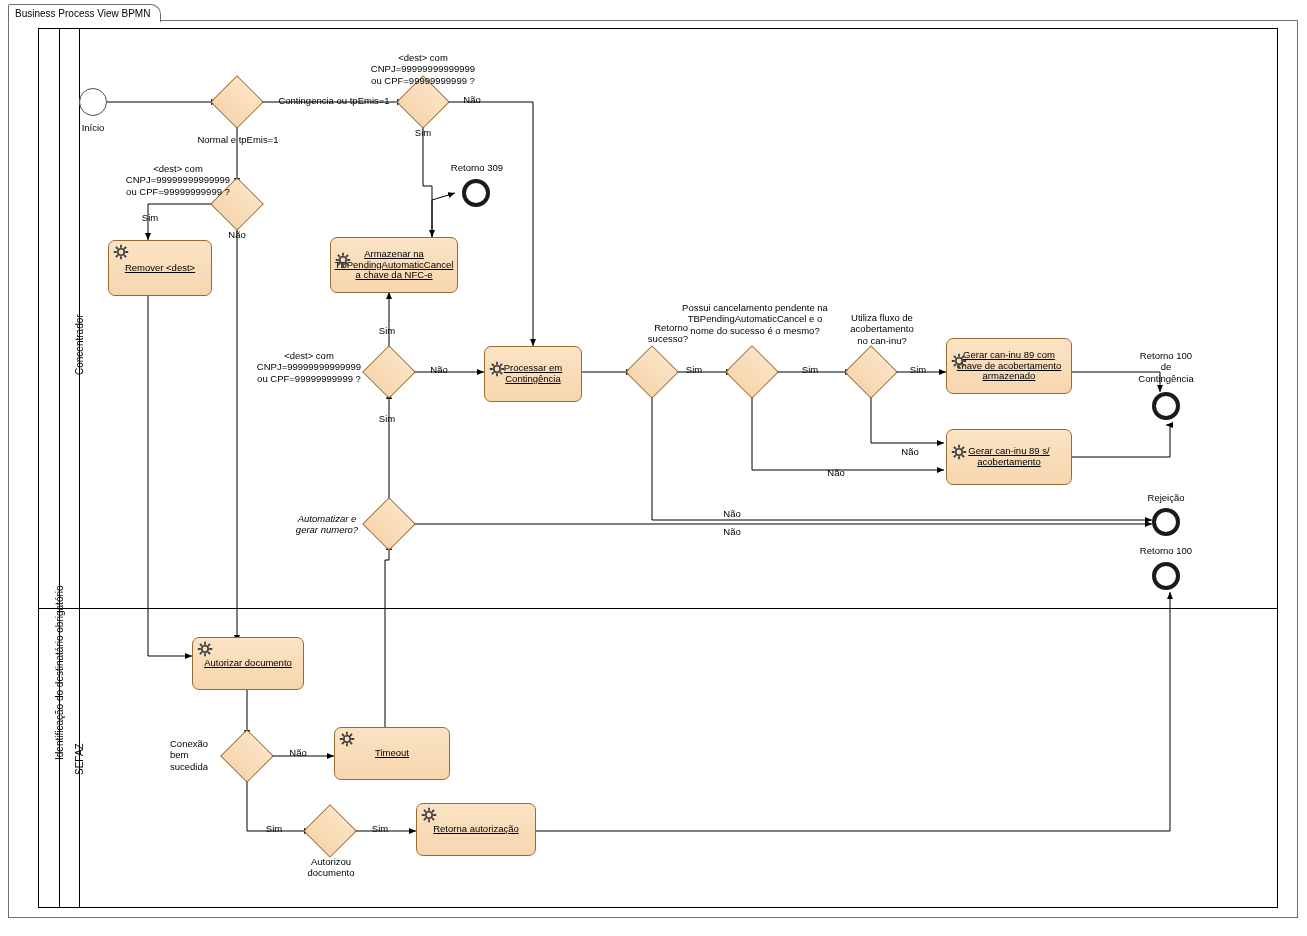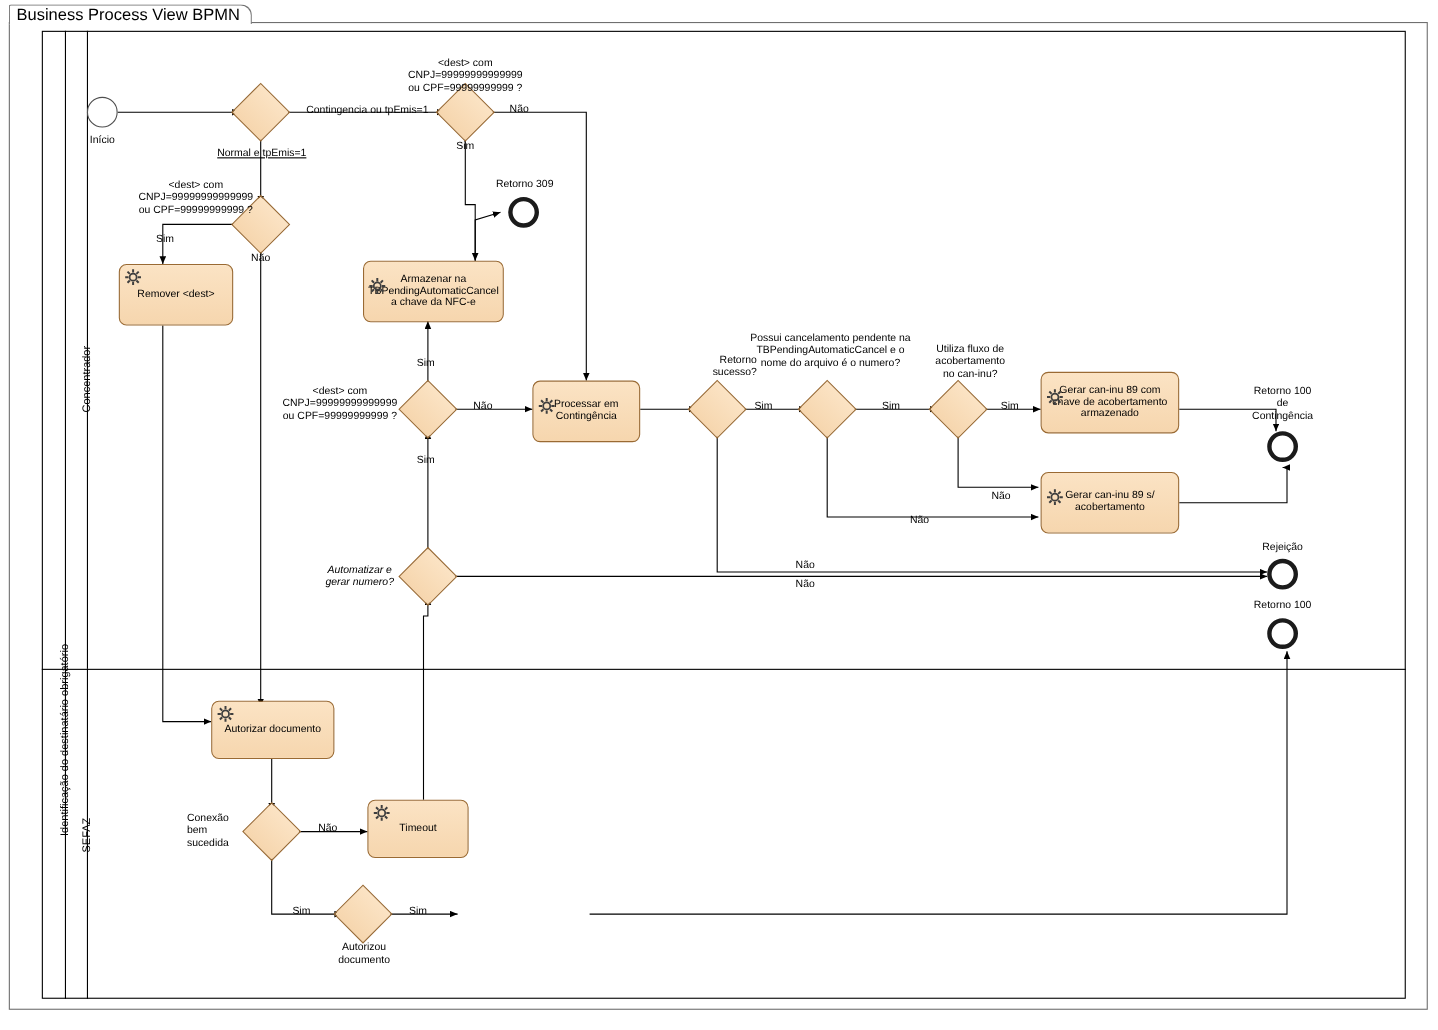--- a/index.html
+++ b/index.html
@@ -16,21 +16,21 @@
     overflow: hidden;
   }
   
   .tab {
     position: absolute;
     left: 8px;
     top: 4px;
     height: 17px;
     line-height: 17px;
     padding: 0 10px 0 6px;
-    font-size: 15px;
+    font-size: 10px;
     color: #000;
     background: #ffffff;
     border: 1px solid #6f6f6f;
     border-bottom: none;
     border-radius: 2px 10px 0 0;
     white-space: nowrap;
     z-index: 5;
     text-align: center;
   }
   
@@ -91,20 +91,21 @@
     border-radius: 7px;
     box-sizing: border-box;
     font-size: 9.5px;
     color: #000;
     display: flex;
     align-items: center;
     justify-content: center;
     text-align: center;
     line-height: 1.15;
     padding: 20px 5px;
+    text-decoration: underline;
   }
   .task .lbl { position: relative; z-index: 2; }
   .gear {
     position: absolute;
     left: 4px;
     top: 3px;
     width: 16px;
     height: 16px;
     z-index: 3;
   }
@@ -326,34 +327,47 @@
             <circle cx="8" cy="8" r="3.2" fill="none" stroke="#3f3f3f" stroke-width="1.6"></circle>
             <g stroke="#3f3f3f" stroke-width="1.8">
               <path d="M8 0.8v3M8 12.2v3M0.8 8h3M12.2 8h3M2.9 2.9l2.1 2.1M11 11l2.1 2.1M13.1 2.9L11 5M5 11l-2.1 2.1"></path>
             </g>
           </g>
         </svg>
     </span>
     <span class="lbl">Autorizar documento</span>
   </div>
 
-  <div class="task" style="left:334px; top:727px; width:92px; height:53px;">
+  <div class="task" style="left:334px; top:727px; width:116px; height:53px;">
     <span class="gear">
       <svg viewBox="0 0 16 16">
           <g fill="#5b5b5b">
             <circle cx="8" cy="8" r="3.2" fill="none" stroke="#3f3f3f" stroke-width="1.6"></circle>
             <g stroke="#3f3f3f" stroke-width="1.8">
               <path d="M8 0.8v3M8 12.2v3M0.8 8h3M12.2 8h3M2.9 2.9l2.1 2.1M11 11l2.1 2.1M13.1 2.9L11 5M5 11l-2.1 2.1"></path>
             </g>
           </g>
         </svg>
     </span>
     <span class="lbl">Timeout</span>
   </div>
 
+  <div class="task" style="left:416px; top:803px; width:120px; height:53px;">
+    <span class="gear">
+      <svg viewBox="0 0 16 16">
+          <g fill="#5b5b5b">
+            <circle cx="8" cy="8" r="3.2" fill="none" stroke="#3f3f3f" stroke-width="1.6"></circle>
+            <g stroke="#3f3f3f" stroke-width="1.8">
+              <path d="M8 0.8v3M8 12.2v3M0.8 8h3M12.2 8h3M2.9 2.9l2.1 2.1M11 11l2.1 2.1M13.1 2.9L11 5M5 11l-2.1 2.1"></path>
+            </g>
+          </g>
+        </svg>
+    </span>
+    <span class="lbl">Retorna autorização</span>
+  </div>
 
   <div class="gw" style="left:218px; top:83px;"></div>
 
   <div class="gw" style="left:404px; top:83px;"></div>
   <div class="lbl-free" style="left:344px; top:52px; width:158px;">&lt;dest&gt; com
 CNPJ=99999999999999
 ou CPF=99999999999 ?</div>
 
   <div class="gw" style="left:218px; top:185px;"></div>
   <div class="lbl-free" style="left:113px; top:163px; width:130px; text-align:center;">&lt;dest&gt; com
@@ -365,42 +379,42 @@
 CNPJ=99999999999999
 ou CPF=99999999999 ?</div>
 
   <div class="gw" style="left:633px; top:353px;"></div>
   <div class="lbl-free" style="left:616px; top:322px; width:72px;text-align:right;">Retorno
 sucesso?</div>
 
   <div class="gw" style="left:733px; top:353px;"></div>
   <div class="lbl-free" style="left:675px; top:302px; width:160px;">Possui cancelamento pendente na
 TBPendingAutomaticCancel e o
-nome do arquivo é o numero?</div>
+nome do sucesso é o mesmo?</div>
 
   <div class="gw" style="left:852px; top:353px;"></div>
   <div class="lbl-free" style="left:838px; top:312px; width:88px;">Utiliza fluxo de
 acobertamento
 no can-inu?</div>
 
   <div class="gw" style="left:370px; top:505px;"></div>
   <div class="lbl-free" style="left:286px; top:513px; width:82px; text-align:center;font-style:italic;">Automatizar e
 gerar numero?</div>
 
   <div class="gw" style="left:228px; top:737px;"></div>
   <div class="lbl-free" style="left:170px; top:738px; width:56px; text-align:left;">Conexão
 bem
 sucedida</div>
 
   <div class="gw" style="left:311px; top:812px;"></div>
   <div class="lbl-free" style="left:296px; top:856px; width:70px;">Autorizou
 documento</div>
 
   <div class="lbl-free" style="left:266px; top:95px; width:136px;">Contingencia ou tpEmis=1</div>
-  <div class="lbl-free" style="left:190px; top:134px; width:96px;text-decoration:underline;">Normal e tpEmis=1</div>
+  <div class="lbl-free" style="left:190px; top:134px; width:96px;">Normal e tpEmis=1</div>
   <div class="lbl-free" style="left:460px; top:94px; width:24px;">Não</div>
   <div class="lbl-free" style="left:411px; top:127px; width:24px;">Sim</div>
   <div class="lbl-free" style="left:138px; top:212px; width:24px;">Sim</div>
   <div class="lbl-free" style="left:225px; top:229px; width:24px;">Não</div>
   <div class="lbl-free" style="left:375px; top:325px; width:24px;">Sim</div>
   <div class="lbl-free" style="left:427px; top:364px; width:24px;">Não</div>
   <div class="lbl-free" style="left:375px; top:413px; width:24px;">Sim</div>
   <div class="lbl-free" style="left:682px; top:364px; width:24px;">Sim</div>
   <div class="lbl-free" style="left:798px; top:364px; width:24px;">Sim</div>
   <div class="lbl-free" style="left:906px; top:364px; width:24px;">Sim</div>

